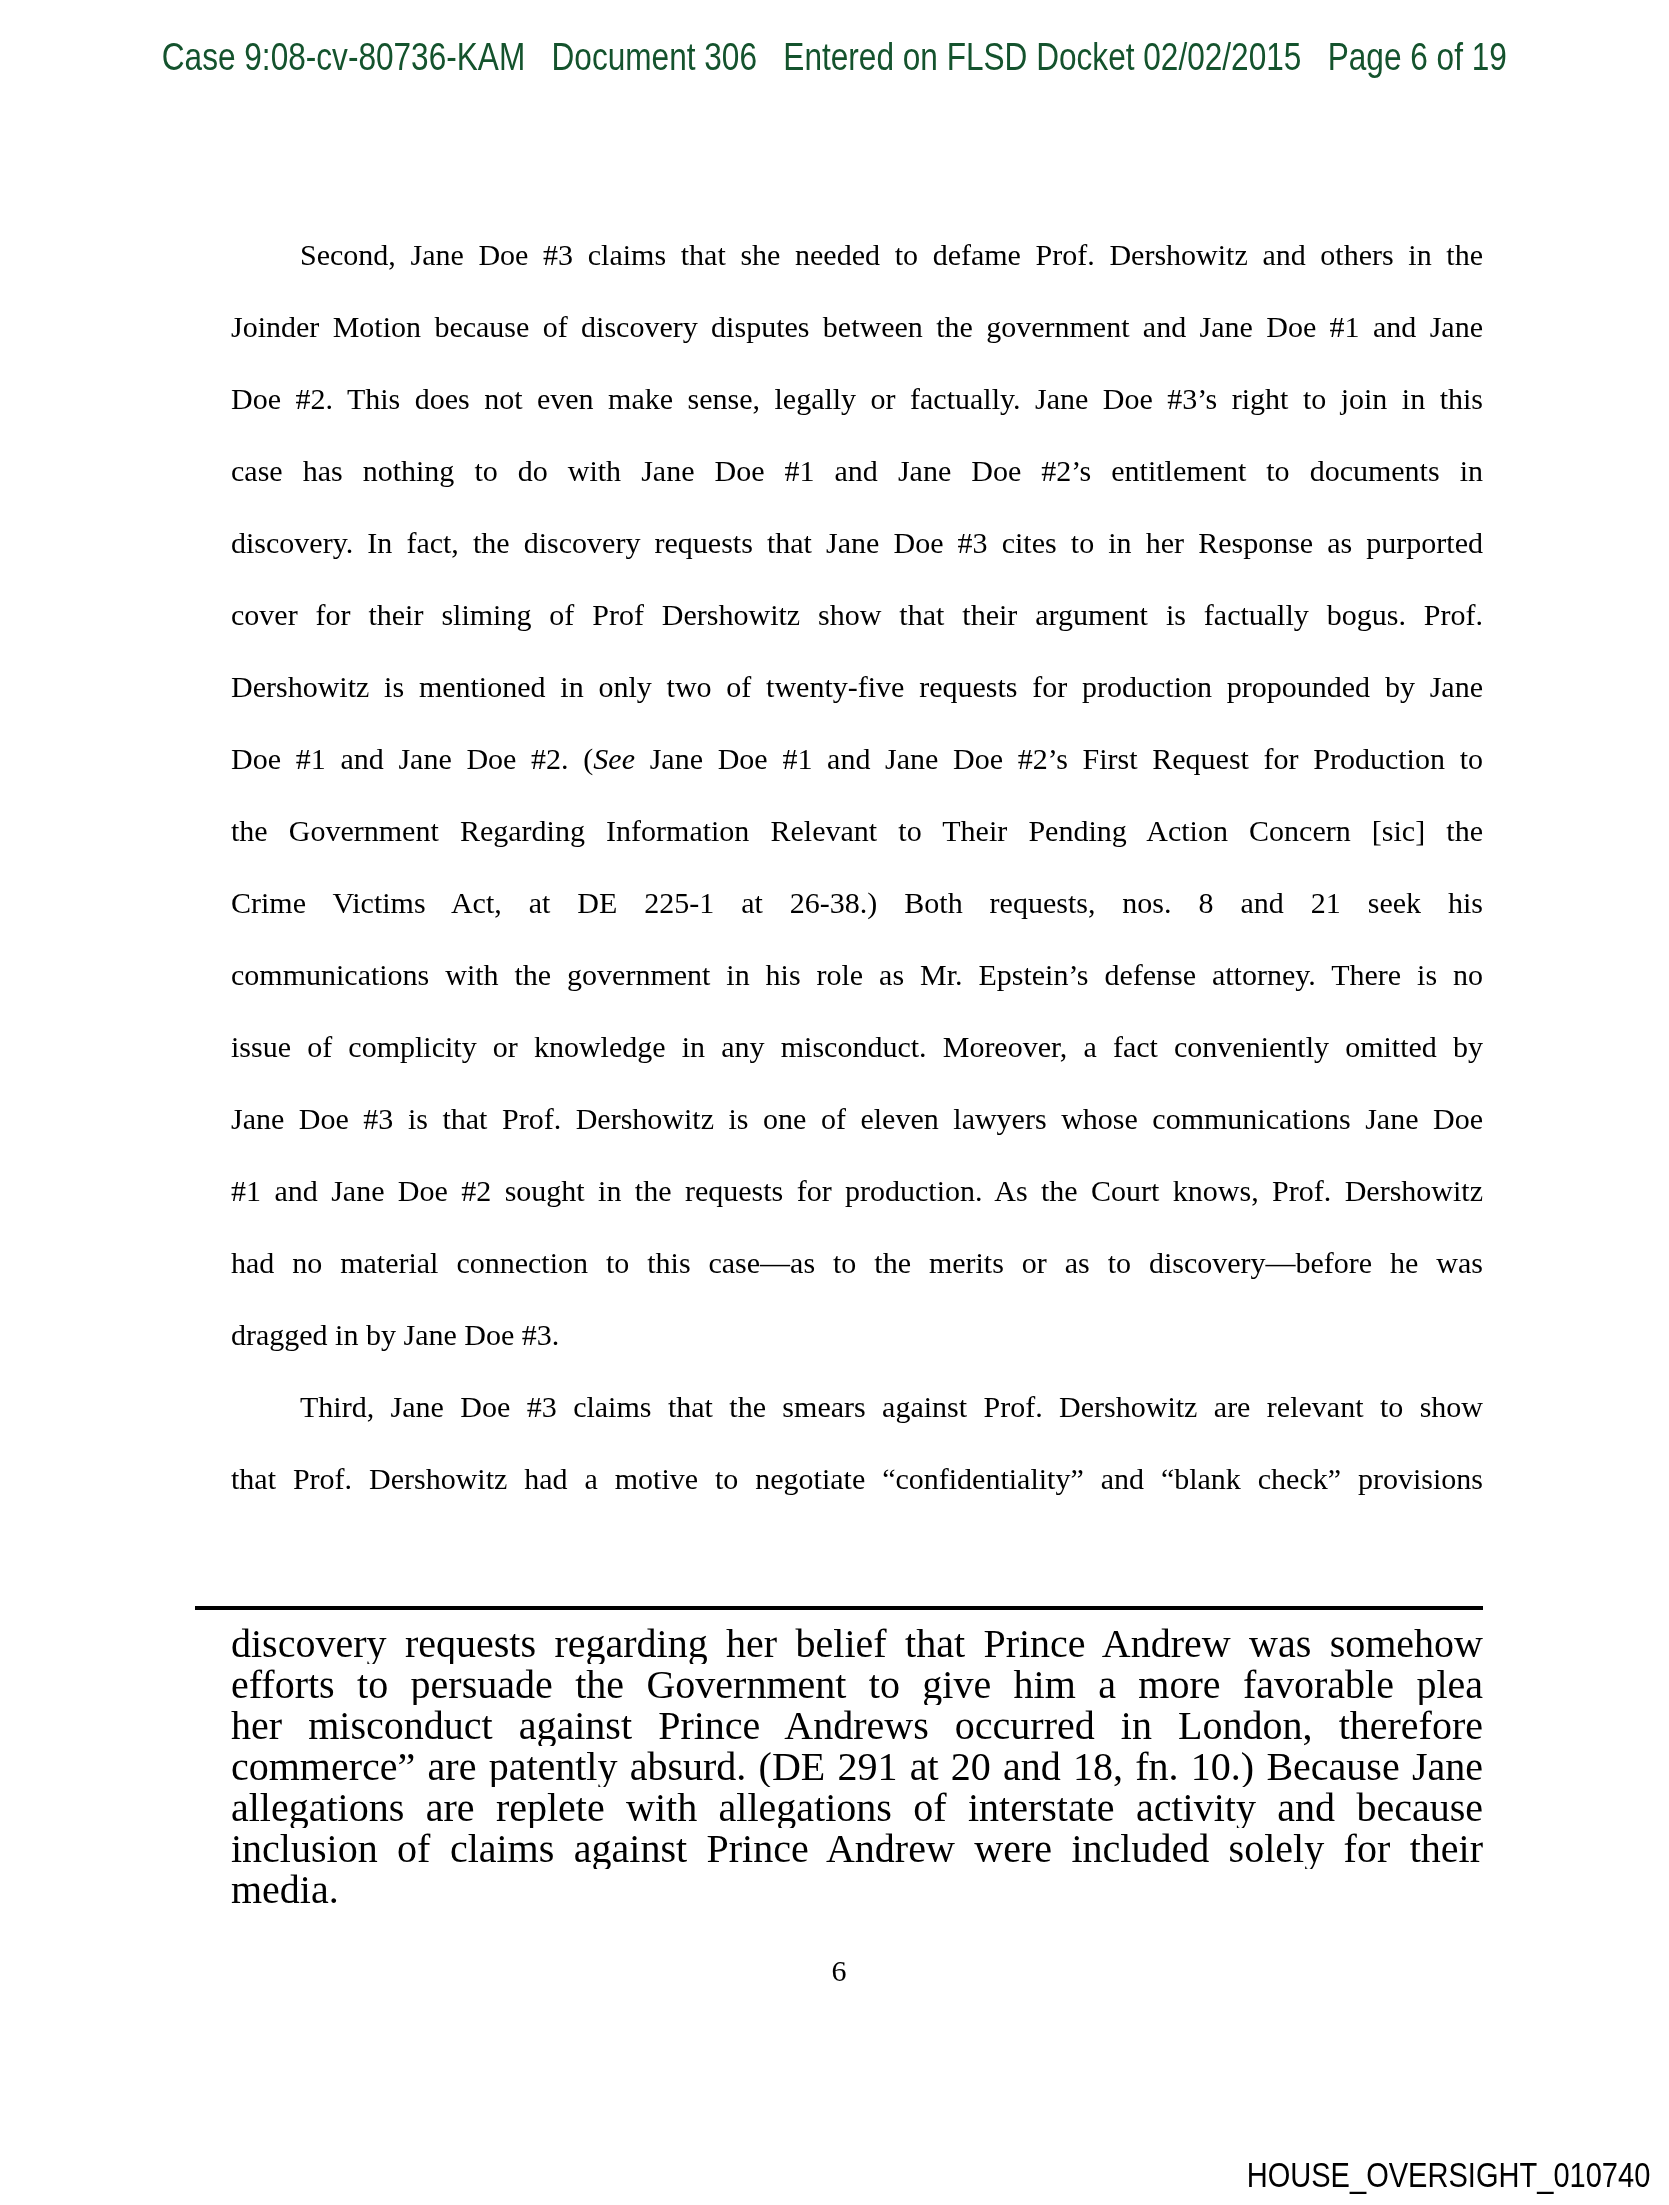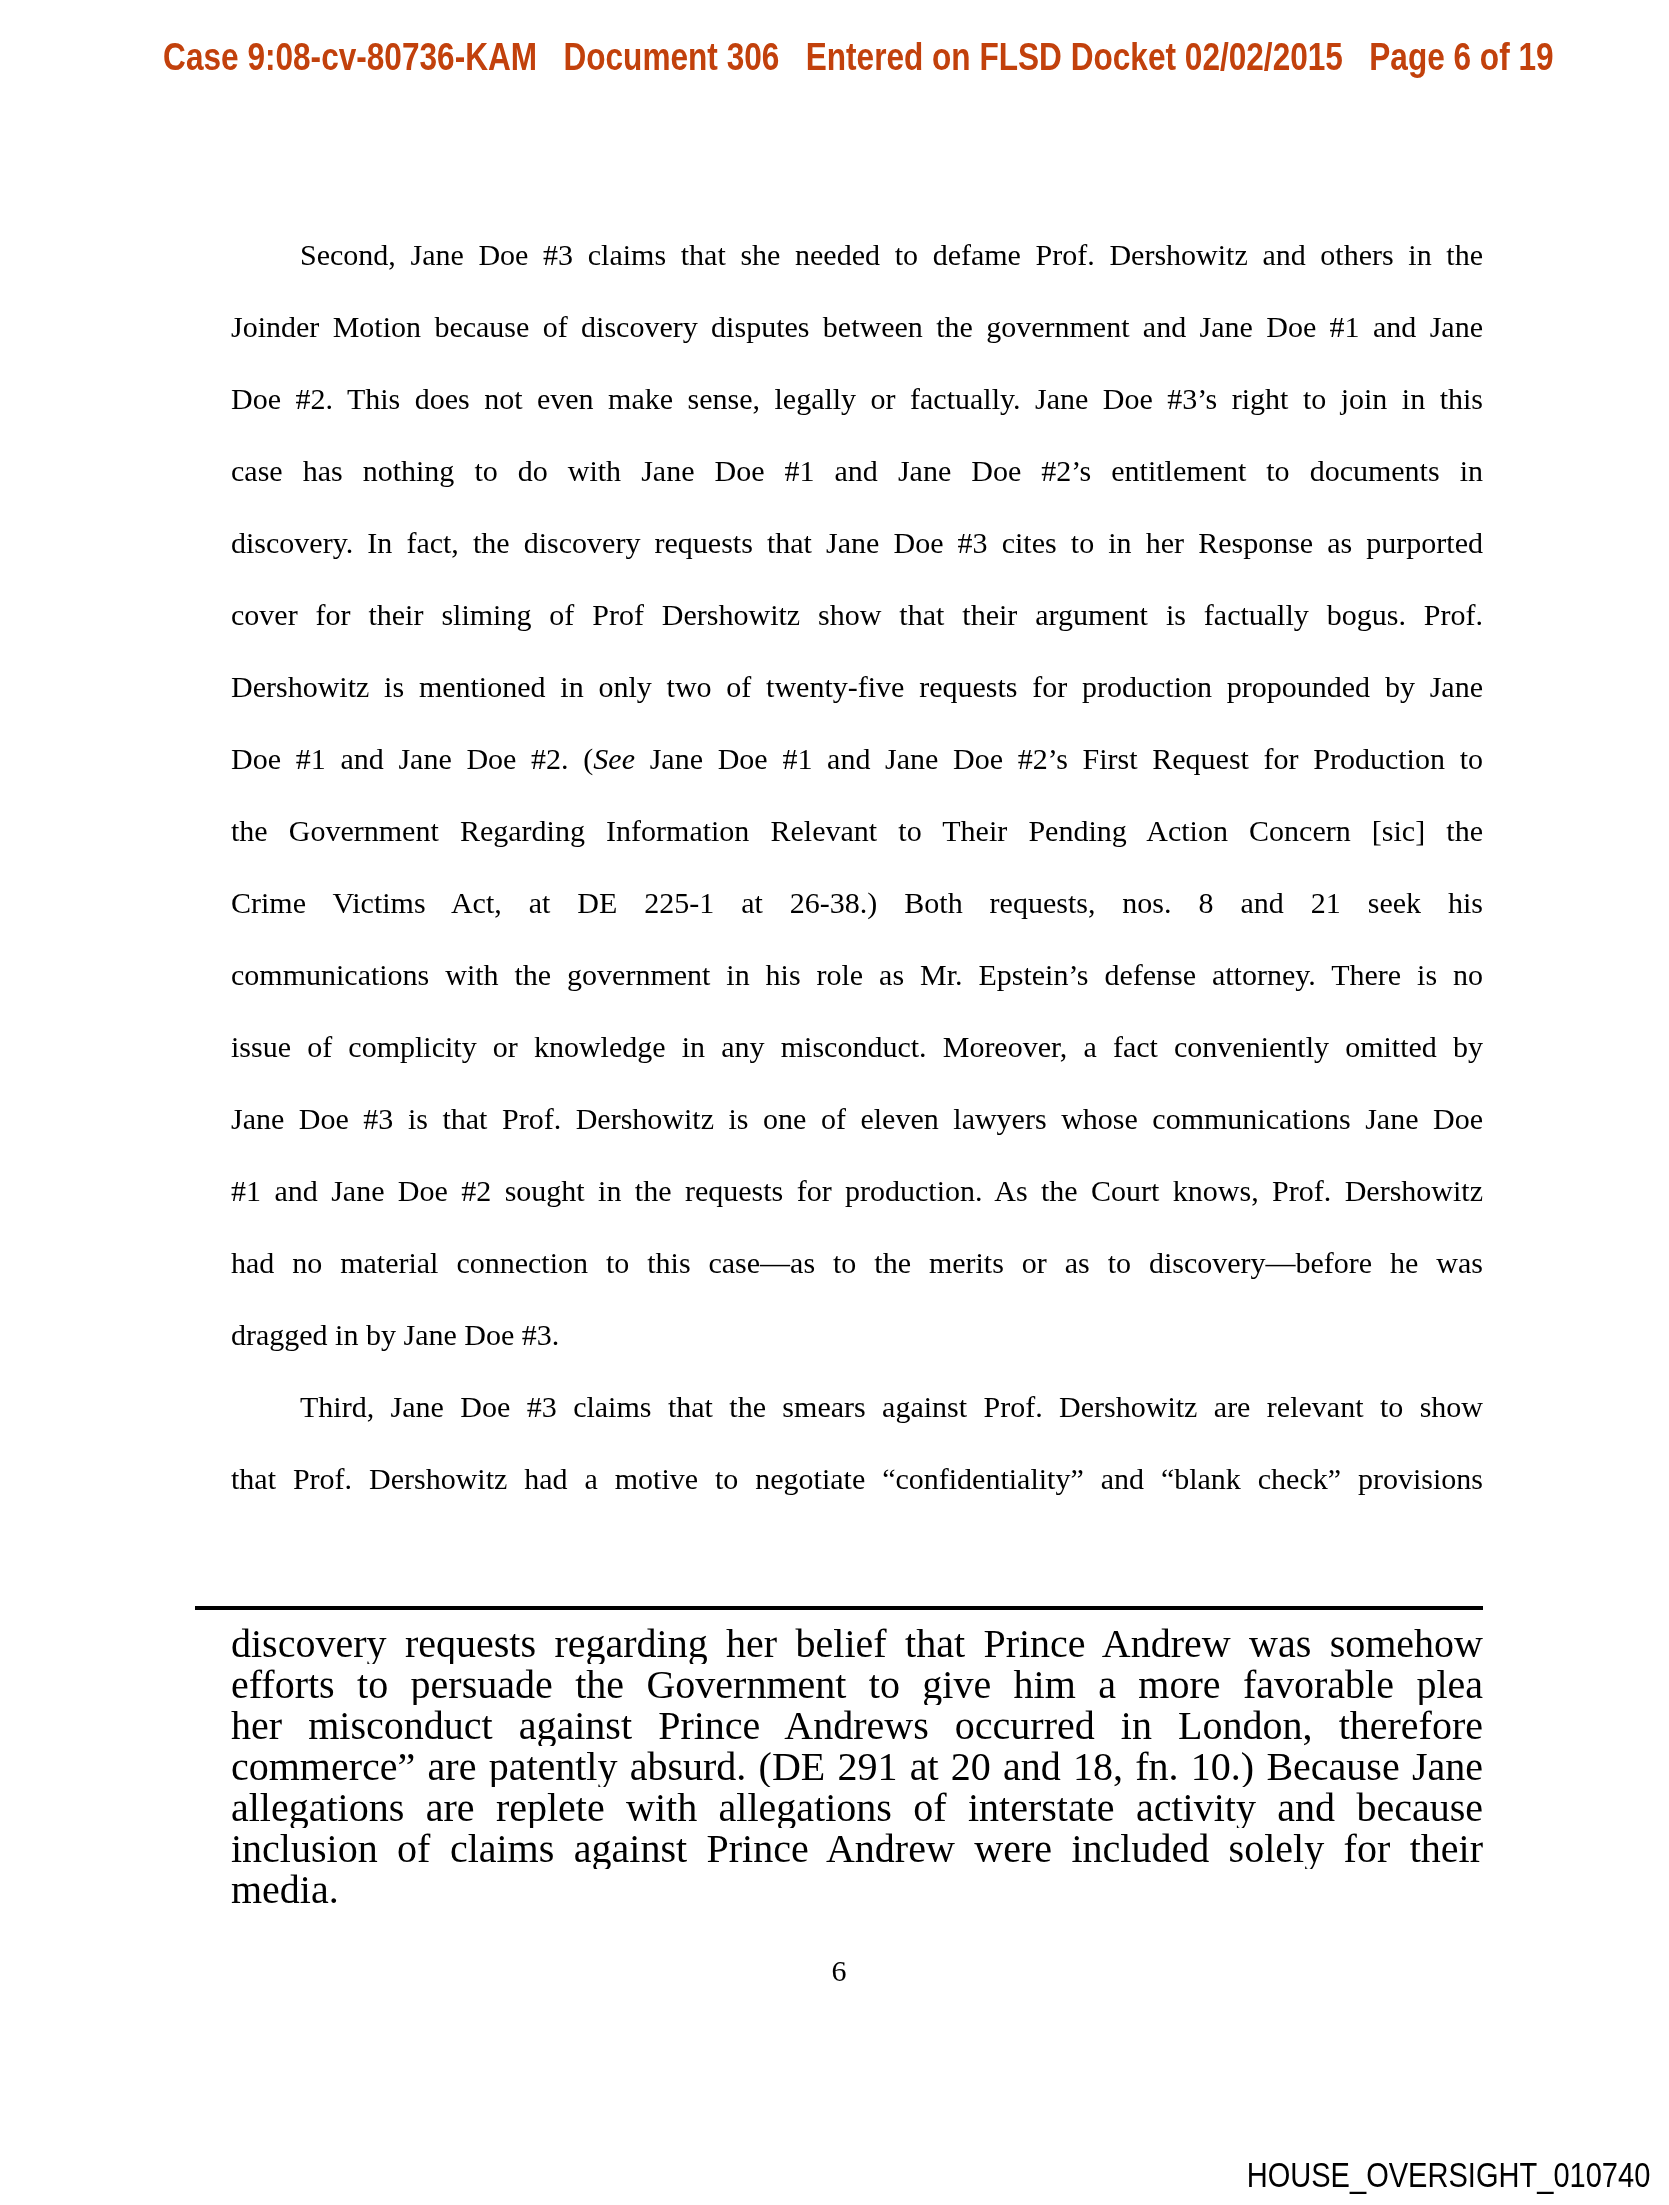--- a/index.html
+++ b/index.html
@@ -106,21 +106,21 @@
     display: inline-block;
     transform: scaleX(0.83);
     transform-origin: right center;
   }
 </style>
 </head>
 <body>
 
 <div class="page">
 
-  <div class="header-stamp" style="color: #c2410c; font-weight: bold;">
+  <div class="header-stamp" style="color: #14532d;">
     <span class="squeeze">Case 9:08-cv-80736-KAM   Document 306   Entered on FLSD Docket 02/02/2015   Page 6 of 19</span>
   </div>
 
   <div class="body-block">
       <div class="jline indent"><span>Second, Jane Doe #3 claims that she needed to defame Prof. Dershowitz and others in the</span></div>
       <div class="jline"><span>Joinder Motion because of discovery disputes between the government and Jane Doe #1 and Jane</span></div>
       <div class="jline"><span>Doe #2.  This does not even make sense, legally or factually.   Jane Doe #3’s right to join in this</span></div>
       <div class="jline"><span>case has nothing to do with Jane Doe #1 and Jane Doe #2’s entitlement to documents in</span></div>
       <div class="jline"><span>discovery.  In fact, the discovery requests that Jane Doe #3 cites to in her Response as purported</span></div>
       <div class="jline"><span>cover for their sliming of Prof Dershowitz show that their argument is factually bogus.  Prof.</span></div>

